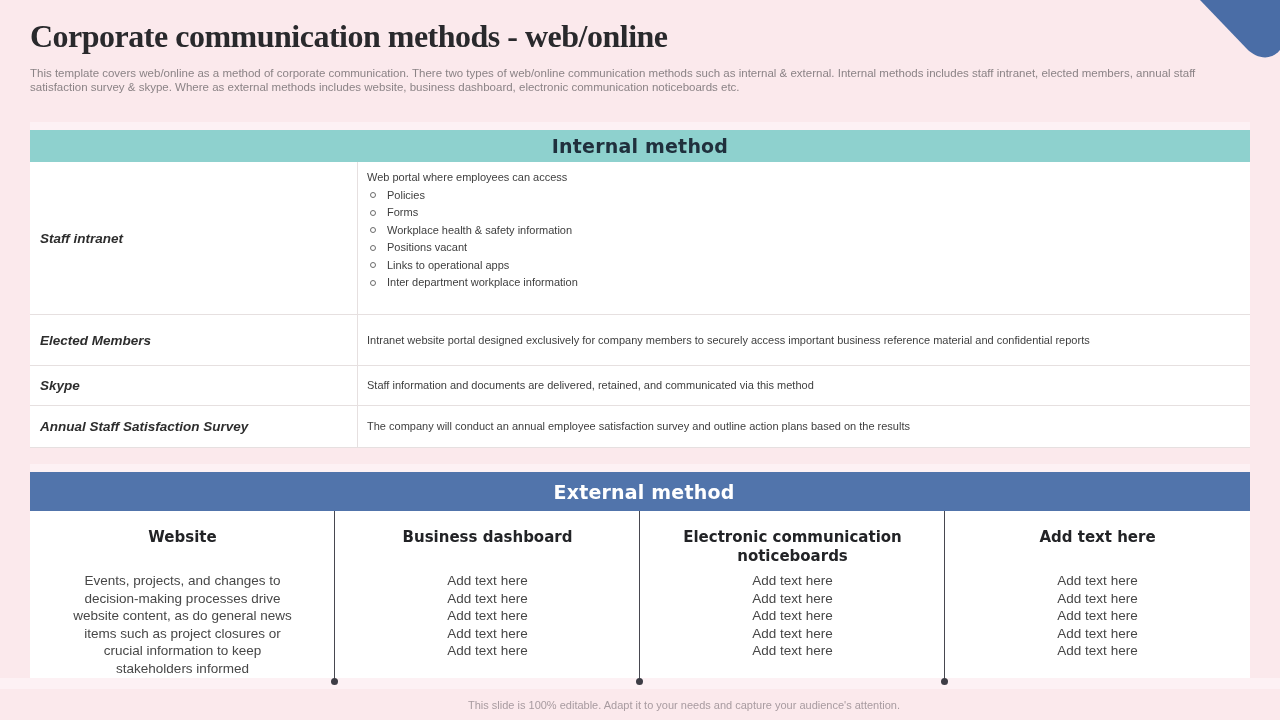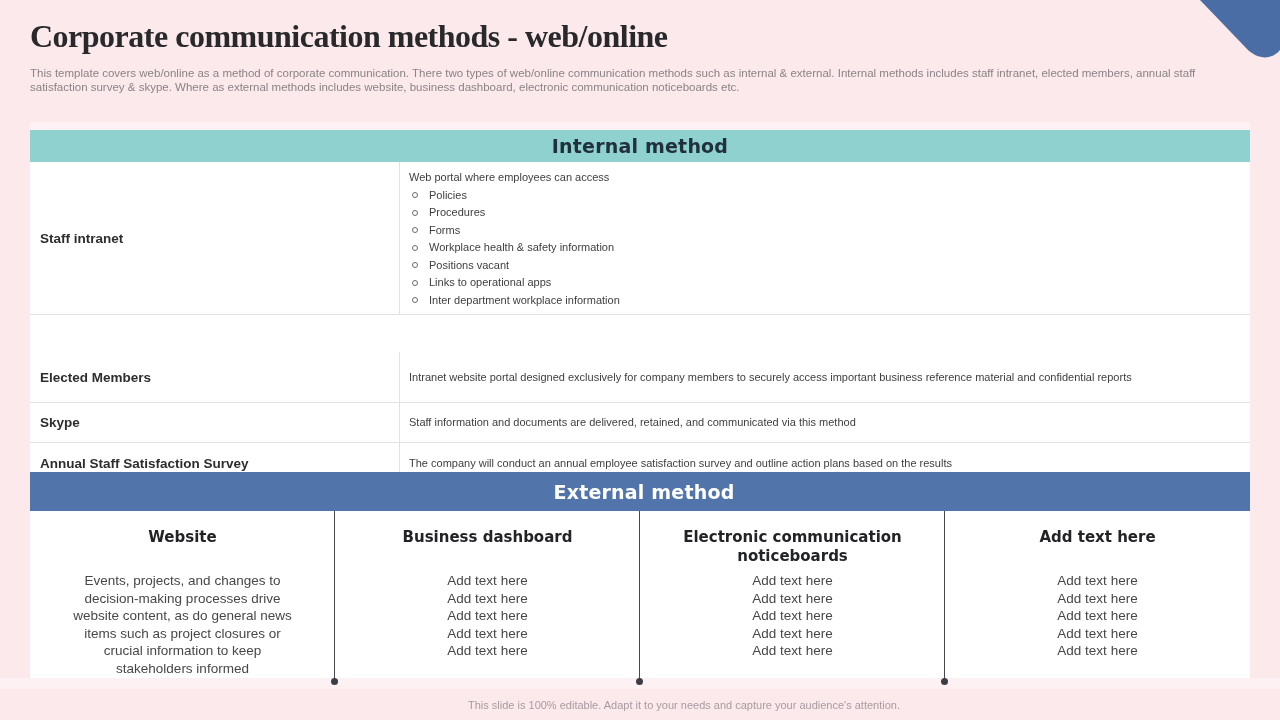--- a/index.html
+++ b/index.html
@@ -34,31 +34,31 @@
   .thead {
     height:32px; display:flex; align-items:center; justify-content:center;
     font-family:"DejaVu Sans", sans-serif; font-weight:bold; font-size:19px;
     letter-spacing:0.2px;
   }
   .thead.teal { background:#8ed1ce; color:#20303d; }
   .itable .tbody { background:#ffffff; border-bottom:1px solid #e6e0e0; }
   .trow { display:flex; border-bottom:1px solid #e6e0e0; }
   .trow:last-child { border-bottom:none; }
   .tlabel {
-    width:370px; flex:none; border-right:1px solid #e6e0e0;
+    width:328px; flex:none; border-right:1px solid #e6e0e0;
     display:flex; align-items:center; padding-left:10px; padding-right:14px;
-    font-weight:bold; font-size:13.5px; color:#2d2d2d;
+    font-weight:bold; font-size:13.5px; color:#2d2d2d;font-style:italic;
   }
   .tcontent {
     flex:1; padding:8px 78px 8px 9px;
     font-size:11px; color:#3e3e3e; line-height:19px;
     display:flex; flex-direction:column; justify-content:center;
   }
   .row-intranet  { height:153px; }
-  .row-elected   { height:51px;margin-top:37px; }
+  .row-elected   { height:51px; }
   .row-survey    { height:41px; }
   .row-skype     { height:40px; }
   .row-intranet .tcontent { justify-content:flex-start; padding-top:7px; line-height:17.5px; }
   .bullet-line { display:flex; align-items:center; height:17.5px; }
   .bullet-glyph {
     flex:none; width:6px; height:6px; border:1px solid #6b6b6b; border-radius:50%;
     margin:0 11px 0 3px;
   }
 
   
@@ -118,24 +118,20 @@
       <div class="trow row-intranet">
         <div class="tlabel">Staff intranet</div>
         <div class="tcontent">
           <div>Web portal where employees can access</div>
           <div class="bullet-line">
               <span class="bullet-glyph"></span>
               <span>Policies</span>
             </div>
           <div class="bullet-line">
               <span class="bullet-glyph"></span>
-              <span>Procedures</span>
-            </div>
-          <div class="bullet-line">
-              <span class="bullet-glyph"></span>
               <span>Forms</span>
             </div>
           <div class="bullet-line">
               <span class="bullet-glyph"></span>
               <span>Workplace health &amp; safety information</span>
             </div>
           <div class="bullet-line">
               <span class="bullet-glyph"></span>
               <span>Positions vacant</span>
             </div>

